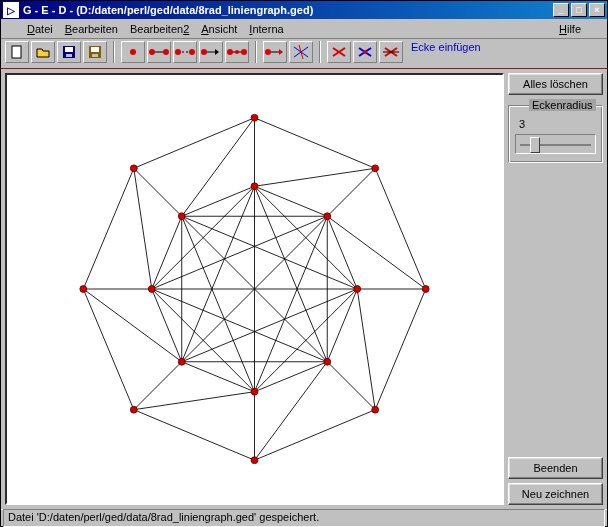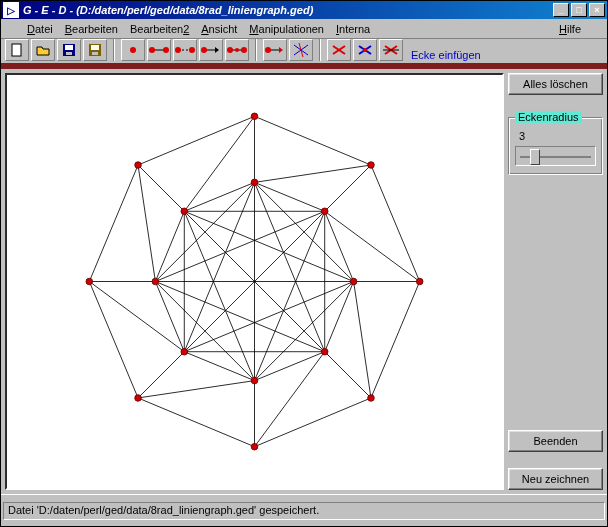--- a/index.html
+++ b/index.html
@@ -29,21 +29,21 @@
     padding: 0 2px;
     font-weight: bold;
   }
   .titlebar .icon-slot {
     width: 16px; height: 16px;
     background: #fff;
     margin-right: 4px;
     display: flex; align-items: center; justify-content: center;
     font-size: 10px; color: #000080;
   }
-  .titlebar .title { flex: 1; white-space: nowrap; font-style: italic; }
+  .titlebar .title { flex: 1; white-space: nowrap; }
   .title-btns { display: flex; gap: 2px; }
   .title-btn {
     width: 16px; height: 14px;
     background: #c0c0c0;
     border: 1px solid #fff;
     border-right-color: #000;
     border-bottom-color: #000;
     font-size: 9px;
     display: flex; align-items: center; justify-content: center;
     font-family: Arial;
@@ -57,24 +57,24 @@
   }
   .menubar .menu-item {
     padding: 2px 6px;
     cursor: default;
   }
   .menubar .menu-item span.ul { text-decoration: underline; }
   .menubar .spacer { flex: 1; }
   .toolbar {
     height: 30px;
     display: flex;
-    align-items: flex-end;
+    align-items: flex-start;
     padding: 2px 4px;
     gap: 2px;
-    border-bottom: 6px solid #7f1d1d;
+    border-bottom: 1px solid #7f1d1d;
   }
   .tb-btn {
     width: 24px; height: 22px;
     background: #c0c0c0;
     border: 1px solid #fff;
     border-right-color: #808080;
     border-bottom-color: #808080;
     display: flex; align-items: center; justify-content: center;
   }
   .tb-sep {
@@ -97,21 +97,21 @@
     border-top-color: #808080;
     border-left-color: #808080;
     position: relative;
   }
   .canvas-wrap svg { width: 100%; height: 100%; display: block; }
   .sidepanel {
     width: 95px;
     margin: 4px 4px 4px 0;
     display: flex;
     flex-direction: column;
-    gap: 16px;
+    gap: 4px;
   }
   .btn3d {
     height: 22px;
     background: #c0c0c0;
     border: 1px solid #fff;
     border-right-color: #404040;
     border-bottom-color: #404040;
     box-shadow: inset -1px -1px #808080, inset 1px 1px #dfdfdf;
     display: flex; align-items: center; justify-content: center;
     font-size: 11px;
@@ -121,22 +121,22 @@
     border: 1px solid #808080;
     border-right-color: #fff;
     border-bottom-color: #fff;
     box-shadow: inset 1px 1px #fff, inset -1px -1px #808080;
     padding: 10px 6px 8px 6px;
     position: relative;
     margin-top: 6px;
   }
   .group .legend {
     position: absolute;
-    top: -7px; left: 6px;
-    background: #5eead4;
+    top: -7px; left: 20px;
+    background: #a3a3a3;
     padding: 0 3px;
   }
   .radius-val { margin: 2px 0 4px 4px; }
   .slider {
     height: 20px;
     background: #c0c0c0;
     border: 1px solid #808080;
     border-right-color: #fff;
     border-bottom-color: #fff;
     position: relative;
@@ -150,21 +150,21 @@
     position: absolute;
     left: 14px; top: 2px;
     width: 10px; height: 16px;
     background: #c0c0c0;
     border: 1px solid #fff;
     border-right-color: #404040;
     border-bottom-color: #404040;
   }
   .side-spacer { flex: 1; }
   .statusbar {
-    height: 32px;
+    height: 17px;
     border-top: 1px solid #fff;
     display: flex;
     align-items: center;
   }
   .status-cell {
     flex: 1;
     height: 18px;
     margin: 1px 2px;
     border: 1px solid #808080;
     border-right-color: #fff;
@@ -187,21 +187,20 @@
       <div class="title-btn">□</div>
       <div class="title-btn">×</div>
     </div>
   </div>
 
   <div class="menubar">
     <div class="menu-item"><span class="ul">D</span><span></span>atei</div>
     <div class="menu-item"><span class="ul">B</span>earbeiten</div>
     <div class="menu-item">Bearbeiten<span class="ul">2</span></div>
     <div class="menu-item"><span class="ul">A</span>nsicht</div>
-    <div class="menu-item"><span class="ul">M</span>anipulationen</div>
     <div class="menu-item"><span class="ul">I</span>nterna</div>
     <div class="spacer"></div>
     <div class="menu-item"><span class="ul">H</span>ilfe</div>
   </div>
 
   <div class="toolbar">
     <div class="tb-btn">
         <svg width="16" height="16">
           <rect x="3" y="2" width="9" height="12" fill="#fff" stroke="#000"></rect>
         </svg>

